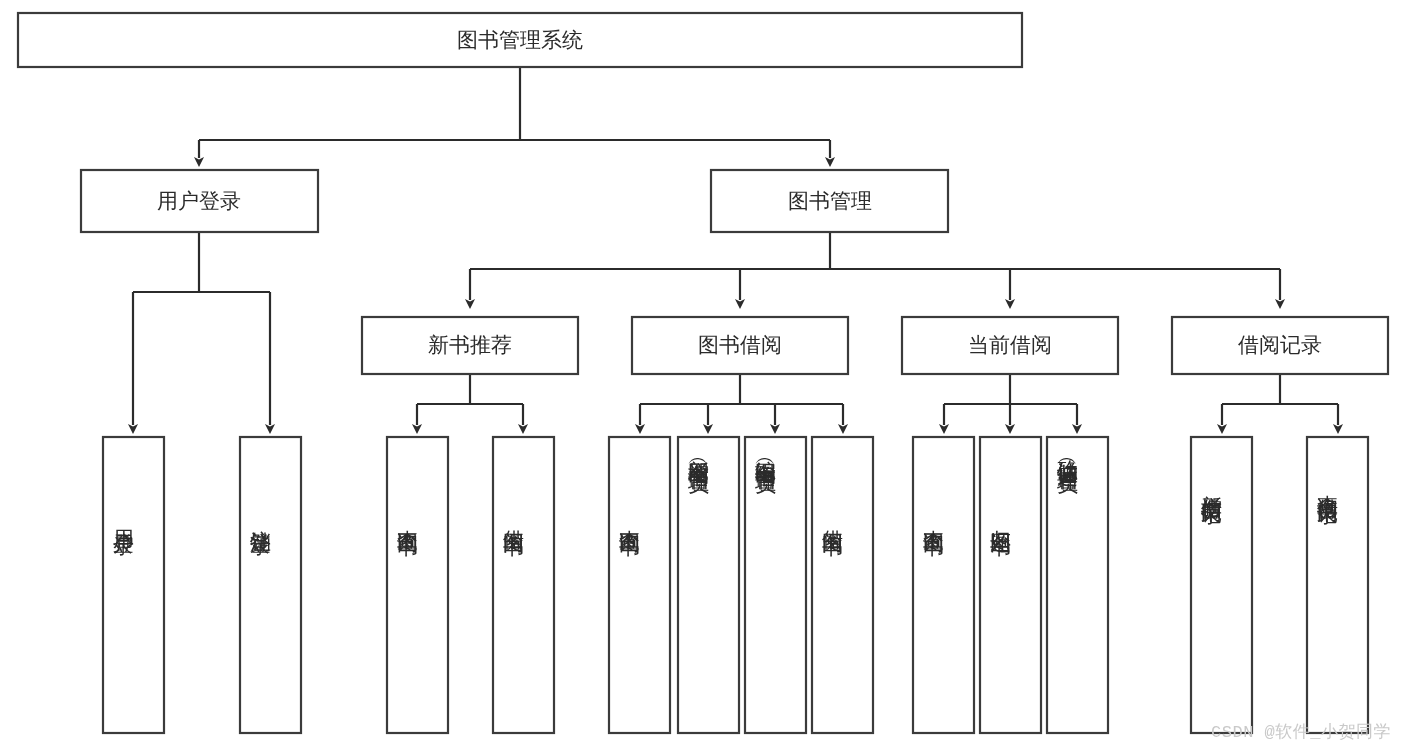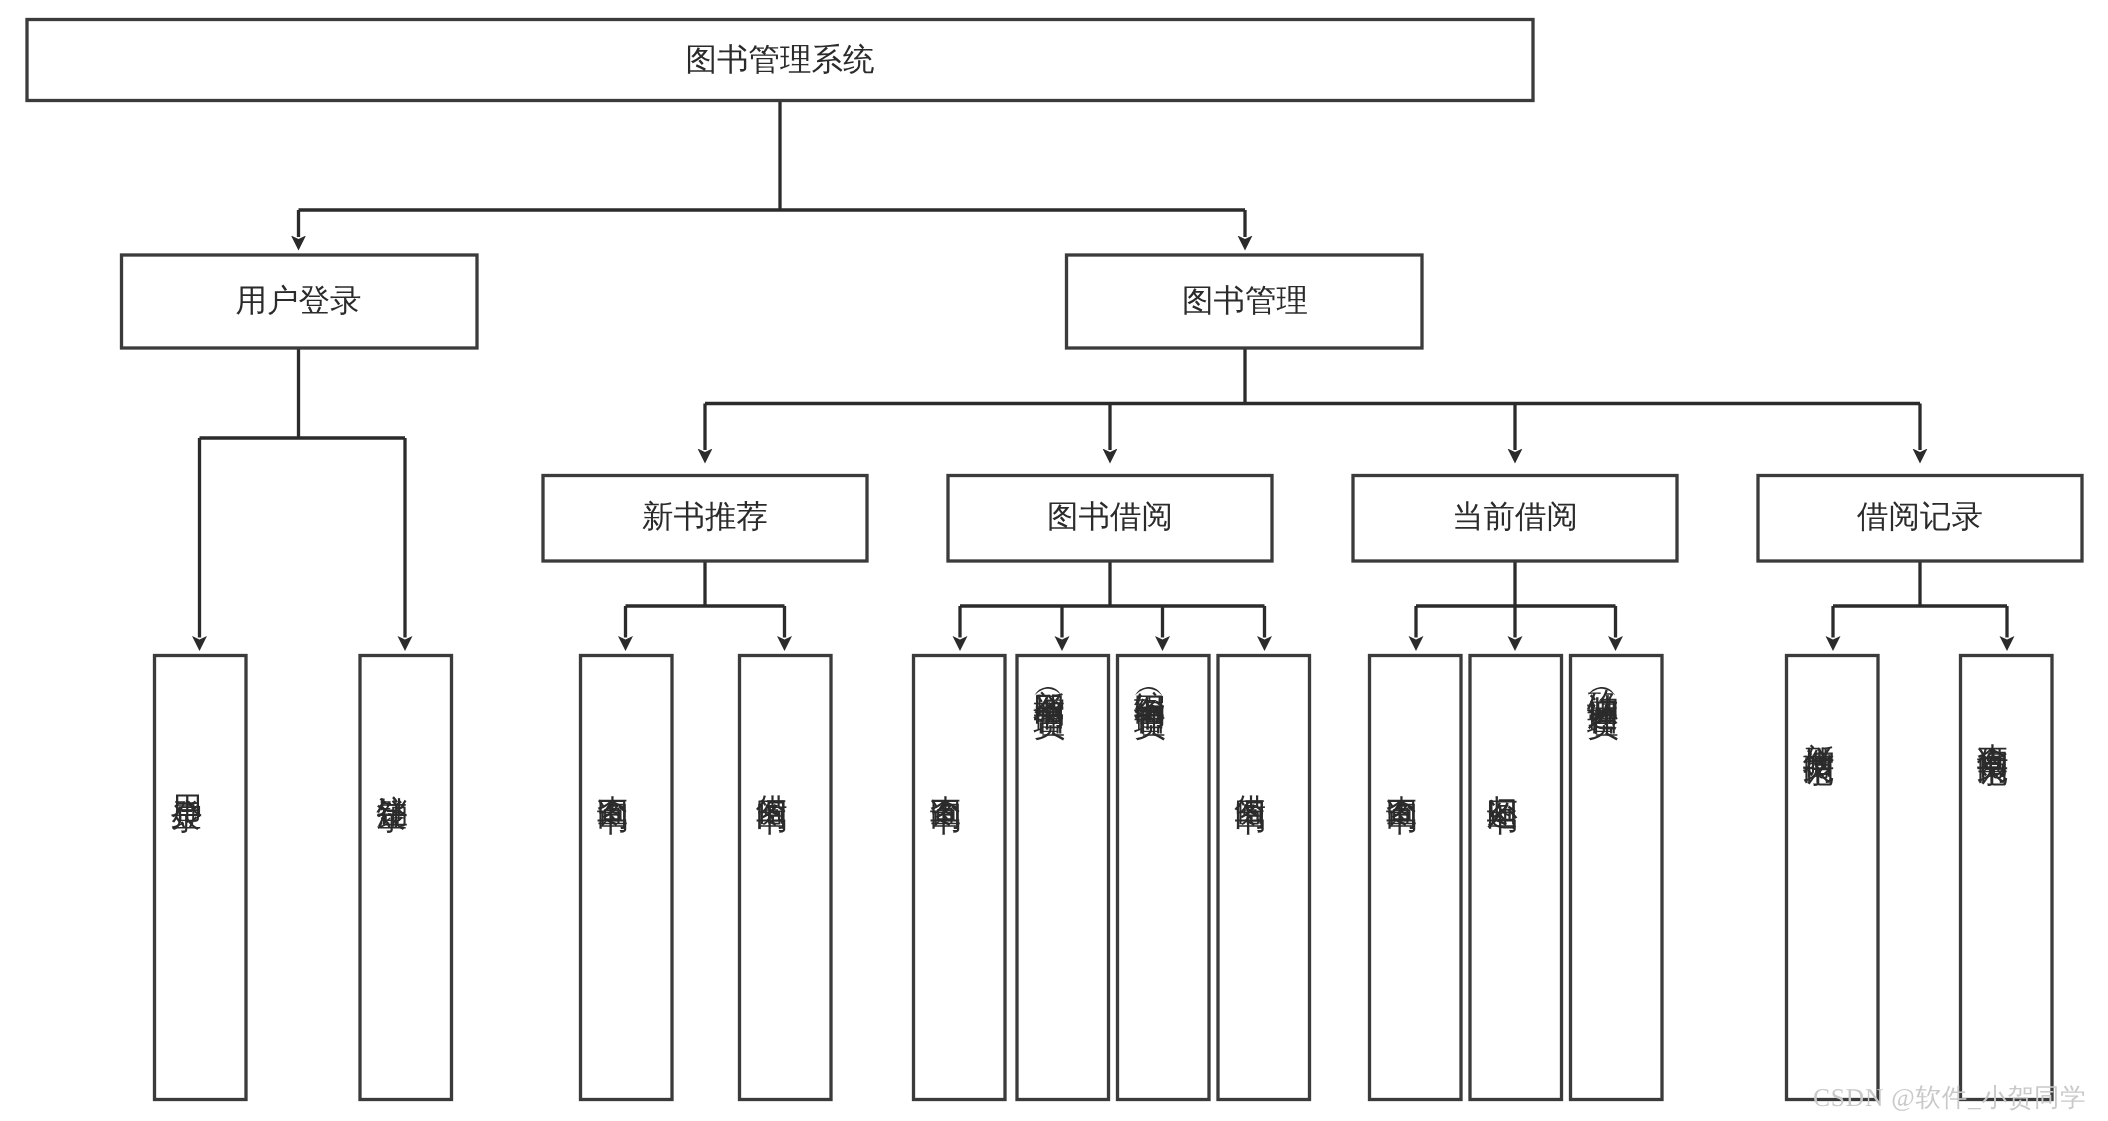--- a/index.html
+++ b/index.html
@@ -49,21 +49,21 @@
     line-height: 1.12;
     color: #2b2b2b;
     letter-spacing: 2px;
     white-space: nowrap;
     pointer-events: none;
   }
   .watermark {
     position: absolute;
     right: 14px;
     bottom: 4px;
-    font-family: Liberation Serif, serif;
+    font-family: Liberation Mono, monospace;
     font-size: 17px;
     color: #c9c9c9;
     white-space: nowrap;
     letter-spacing: 0.5px;
   }
 </style>
 </head>
 <body>
 
 <svg id="diagram" viewBox="0 0 1405 747" xmlns="http://www.w3.org/2000/svg">

